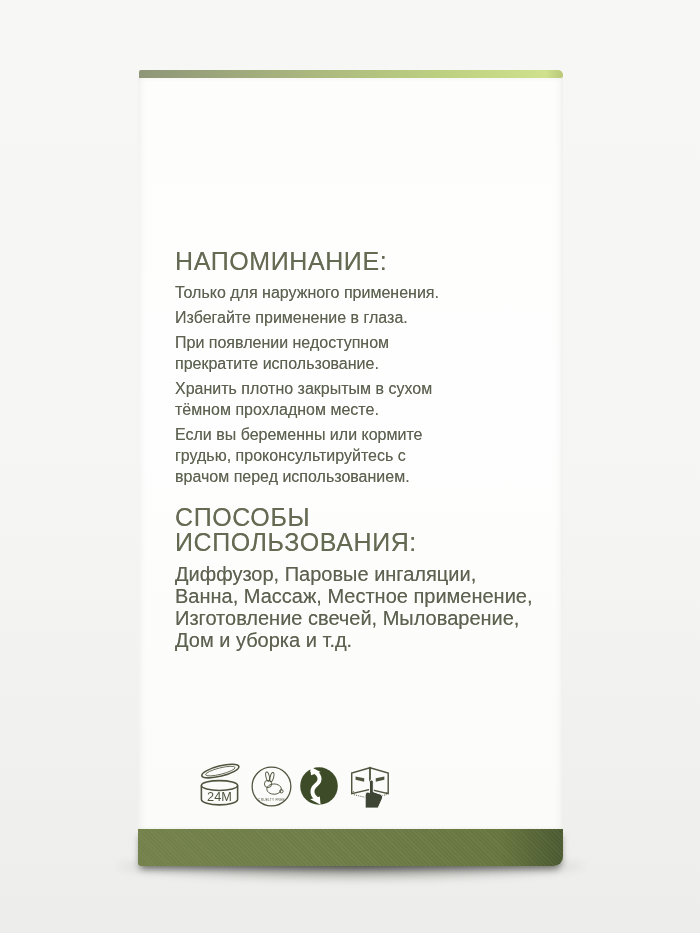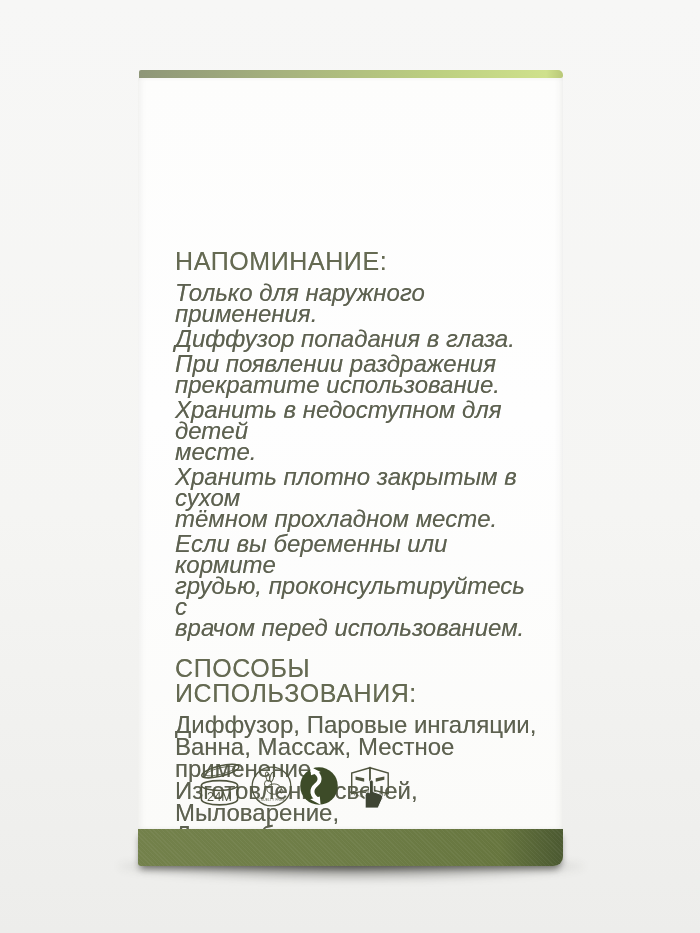--- a/index.html
+++ b/index.html
@@ -41,26 +41,25 @@
     color:#5d6150;
   }
   .para, .usage-lines{white-space:pre-line;}
   .section-heading{
     font-size:25px;line-height:27px;letter-spacing:.6px;
     color:#656a52;font-weight:400;margin:0 0 7px 0;white-space:pre-line;
     text-shadow:0 0 .6px rgba(101,106,82,.65);
   }
   .usage .section-heading{line-height:25px;margin:18px 0 8px 0;}
   .para{
-    font-size:24px;line-height:21px;margin:0 0 4px 0;
+    font-size:16px;line-height:21px;margin:0 0 4px 0;
     text-shadow:0 0 .5px rgba(93,97,80,.6);
-    font-style:italic;
   }
   .usage-lines{
-    font-size:24px;line-height:22px;
+    font-size:20px;line-height:22px;
     text-shadow:0 0 .5px rgba(93,97,80,.6);
   }
   .icons-row{
     position:absolute;left:57px;top:684px;height:48px;
     display:flex;align-items:center;gap:6px;
   }
   .icons-row svg{display:block;}
   .icon-stroke{stroke:#50553f;fill:none;}
   .svg-label{font-family:"Liberation Sans",sans-serif;fill:#50553f;}
 </style>
@@ -72,25 +71,23 @@
 
   <div class="box">
     <div class="box-top"></div>
 
     <div class="box-face">
       <div class="content">
 
         <div class="reminder">
           <div class="section-heading">НАПОМИНАНИЕ:</div>
           <p class="para">Только для наружного применения.</p>
-          <p class="para">Диффузор попадания в глаза.</p>
-          <p class="para">При появлении раздражения
+          <p class="para">Избегайте применение в глаза.</p>
+          <p class="para">При появлении недоступном
 прекратите использование.</p>
-          <p class="para">Хранить в недоступном для детей
-месте.</p>
           <p class="para">Хранить плотно закрытым в сухом
 тёмном прохладном месте.</p>
           <p class="para">Если вы беременны или кормите
 грудью, проконсультируйтесь с
 врачом перед использованием.</p>
         </div>
 
         <div class="usage">
           <div class="section-heading">СПОСОБЫ
 ИСПОЛЬЗОВАНИЯ:</div>

